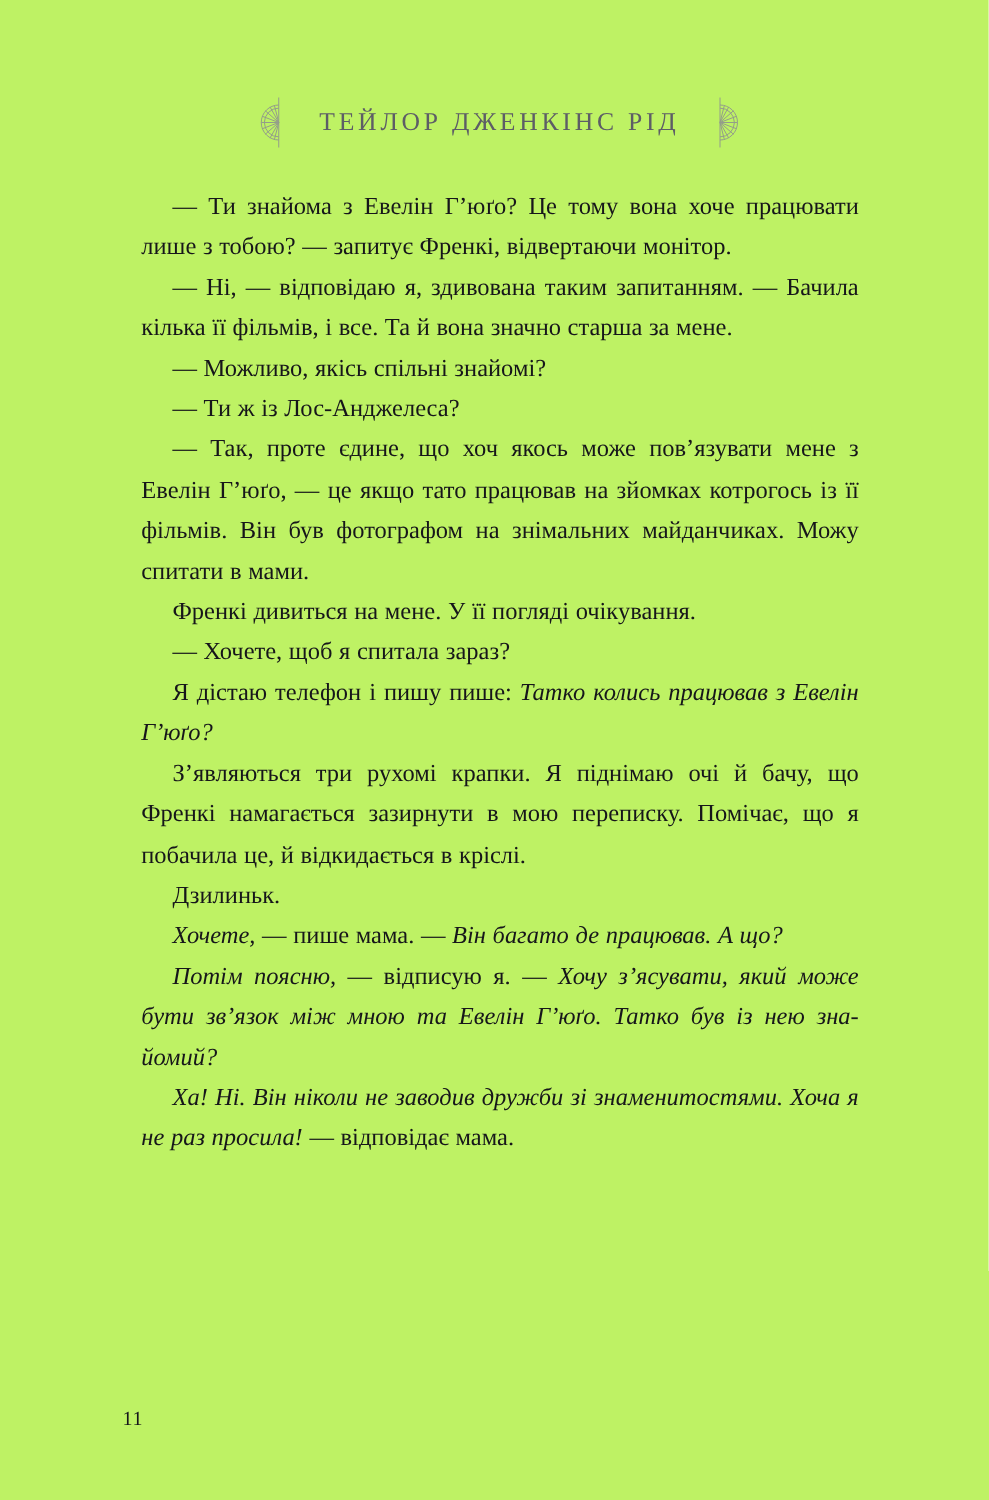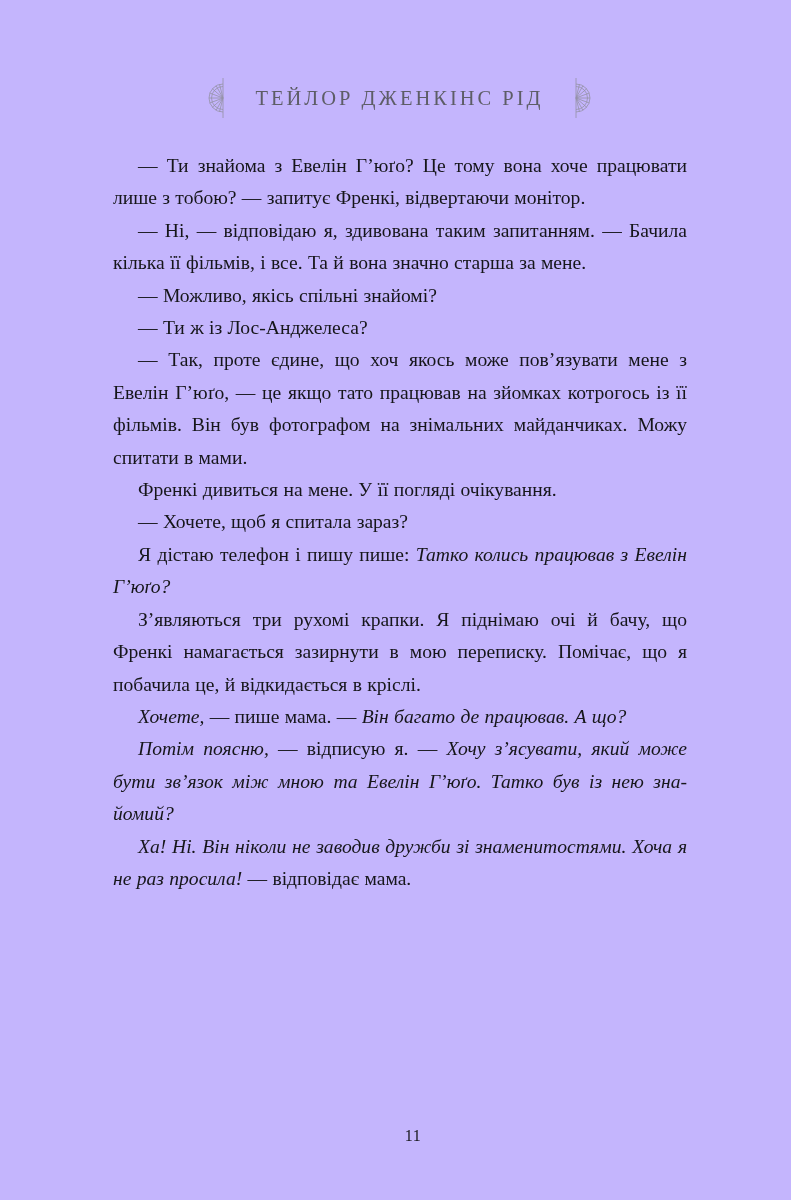--- a/index.html
+++ b/index.html
@@ -7,21 +7,21 @@
     margin: 0;
     padding: 0;
     background: #ffffff;
   }
 
   .page {
     position: relative;
     width: 791px;
     height: 1200px;
     margin: 0 auto;
-    background: #c4b5fd;
+    background: #bef264;
     overflow: hidden;
     font-family: "Liberation Serif", "DejaVu Serif", serif;
     color: #16161a;
     box-sizing: border-box;
   }
 
   
   .running-head {
     position: absolute;
     top: 74px;
@@ -79,24 +79,24 @@
   }
 
   p.para i,
   p.para em {
     font-style: italic;
   }
 
   
   .folio {
     position: absolute;
-    left: 126px;
+    left: 98px;
     width: 574px;
     top: 1128px;
-    text-align: center;
+    text-align: left;
     font-size: 16px;
     line-height: 1;
     color: #16161a;
     letter-spacing: 0.5px;
   }
 </style>
 </head>
 <body>
 
 <div class="page">
@@ -142,20 +142,21 @@
   <div class="textblock" id="textblock">
       <p class="para last-line-left"><span>— Ти знайома з Евелін Г’юґо? Це тому вона хоче пра­цювати лише з тобою? — запитує Френкі, відвертаючи монітор.</span></p>
       <p class="para last-line-left"><span>— Ні, — відповідаю я, здивована таким запитанням. — Бачила кілька її фільмів, і все. Та й вона значно старша за мене.</span></p>
       <p class="para last-line-left"><span>— Можливо, якісь спільні знайомі?</span></p>
       <p class="para last-line-left"><span>— Ти ж із Лос-Анджелеса?</span></p>
       <p class="para last-line-left"><span>— Так, проте єдине, що хоч якось може пов’язувати мене з Евелін Г’юґо, — це якщо тато працював на зйом­ках котрогось із її фільмів. Він був фотографом на зні­мальних майданчиках. Можу спитати в мами.</span></p>
       <p class="para last-line-left"><span>Френкі дивиться на мене. У її погляді очікування.</span></p>
       <p class="para last-line-left"><span>— Хочете, щоб я спитала зараз?</span></p>
       <p class="para last-line-left"><span>Я дістаю телефон і пишу пише: </span><i>Татко колись працював з Евелін Г’юґо?</i></p>
       <p class="para last-line-left"><span>З’являються три рухомі крапки. Я піднімаю очі й бачу, що Френкі намагається зазирнути в мою переписку. По­мічає, що я побачила це, й відкидається в кріслі.</span></p>
+      <p class="para last-line-left"><span>Дзилиньк.</span></p>
       <p class="para last-line-left"><i>Хочете,</i><span> — пише мама. — </span><i>Він багато де працював. А що?</i></p>
       <p class="para last-line-left"><i>Потім поясню,</i><span> — відписую я. — </span><i>Хочу з’ясувати, який може бути зв’язок між мною та Евелін Г’юґо. Татко був із нею зна­йомий?</i></p>
       <p class="para last-line-left"><i>Ха! Ні. Він ніколи не заводив дружби зі знаменитостями. Хоча я не раз просила!</i><span> — відповідає мама.</span></p>
     </div>
 
   <div class="folio">11</div>
 
 </div>
 
 </body></html>

